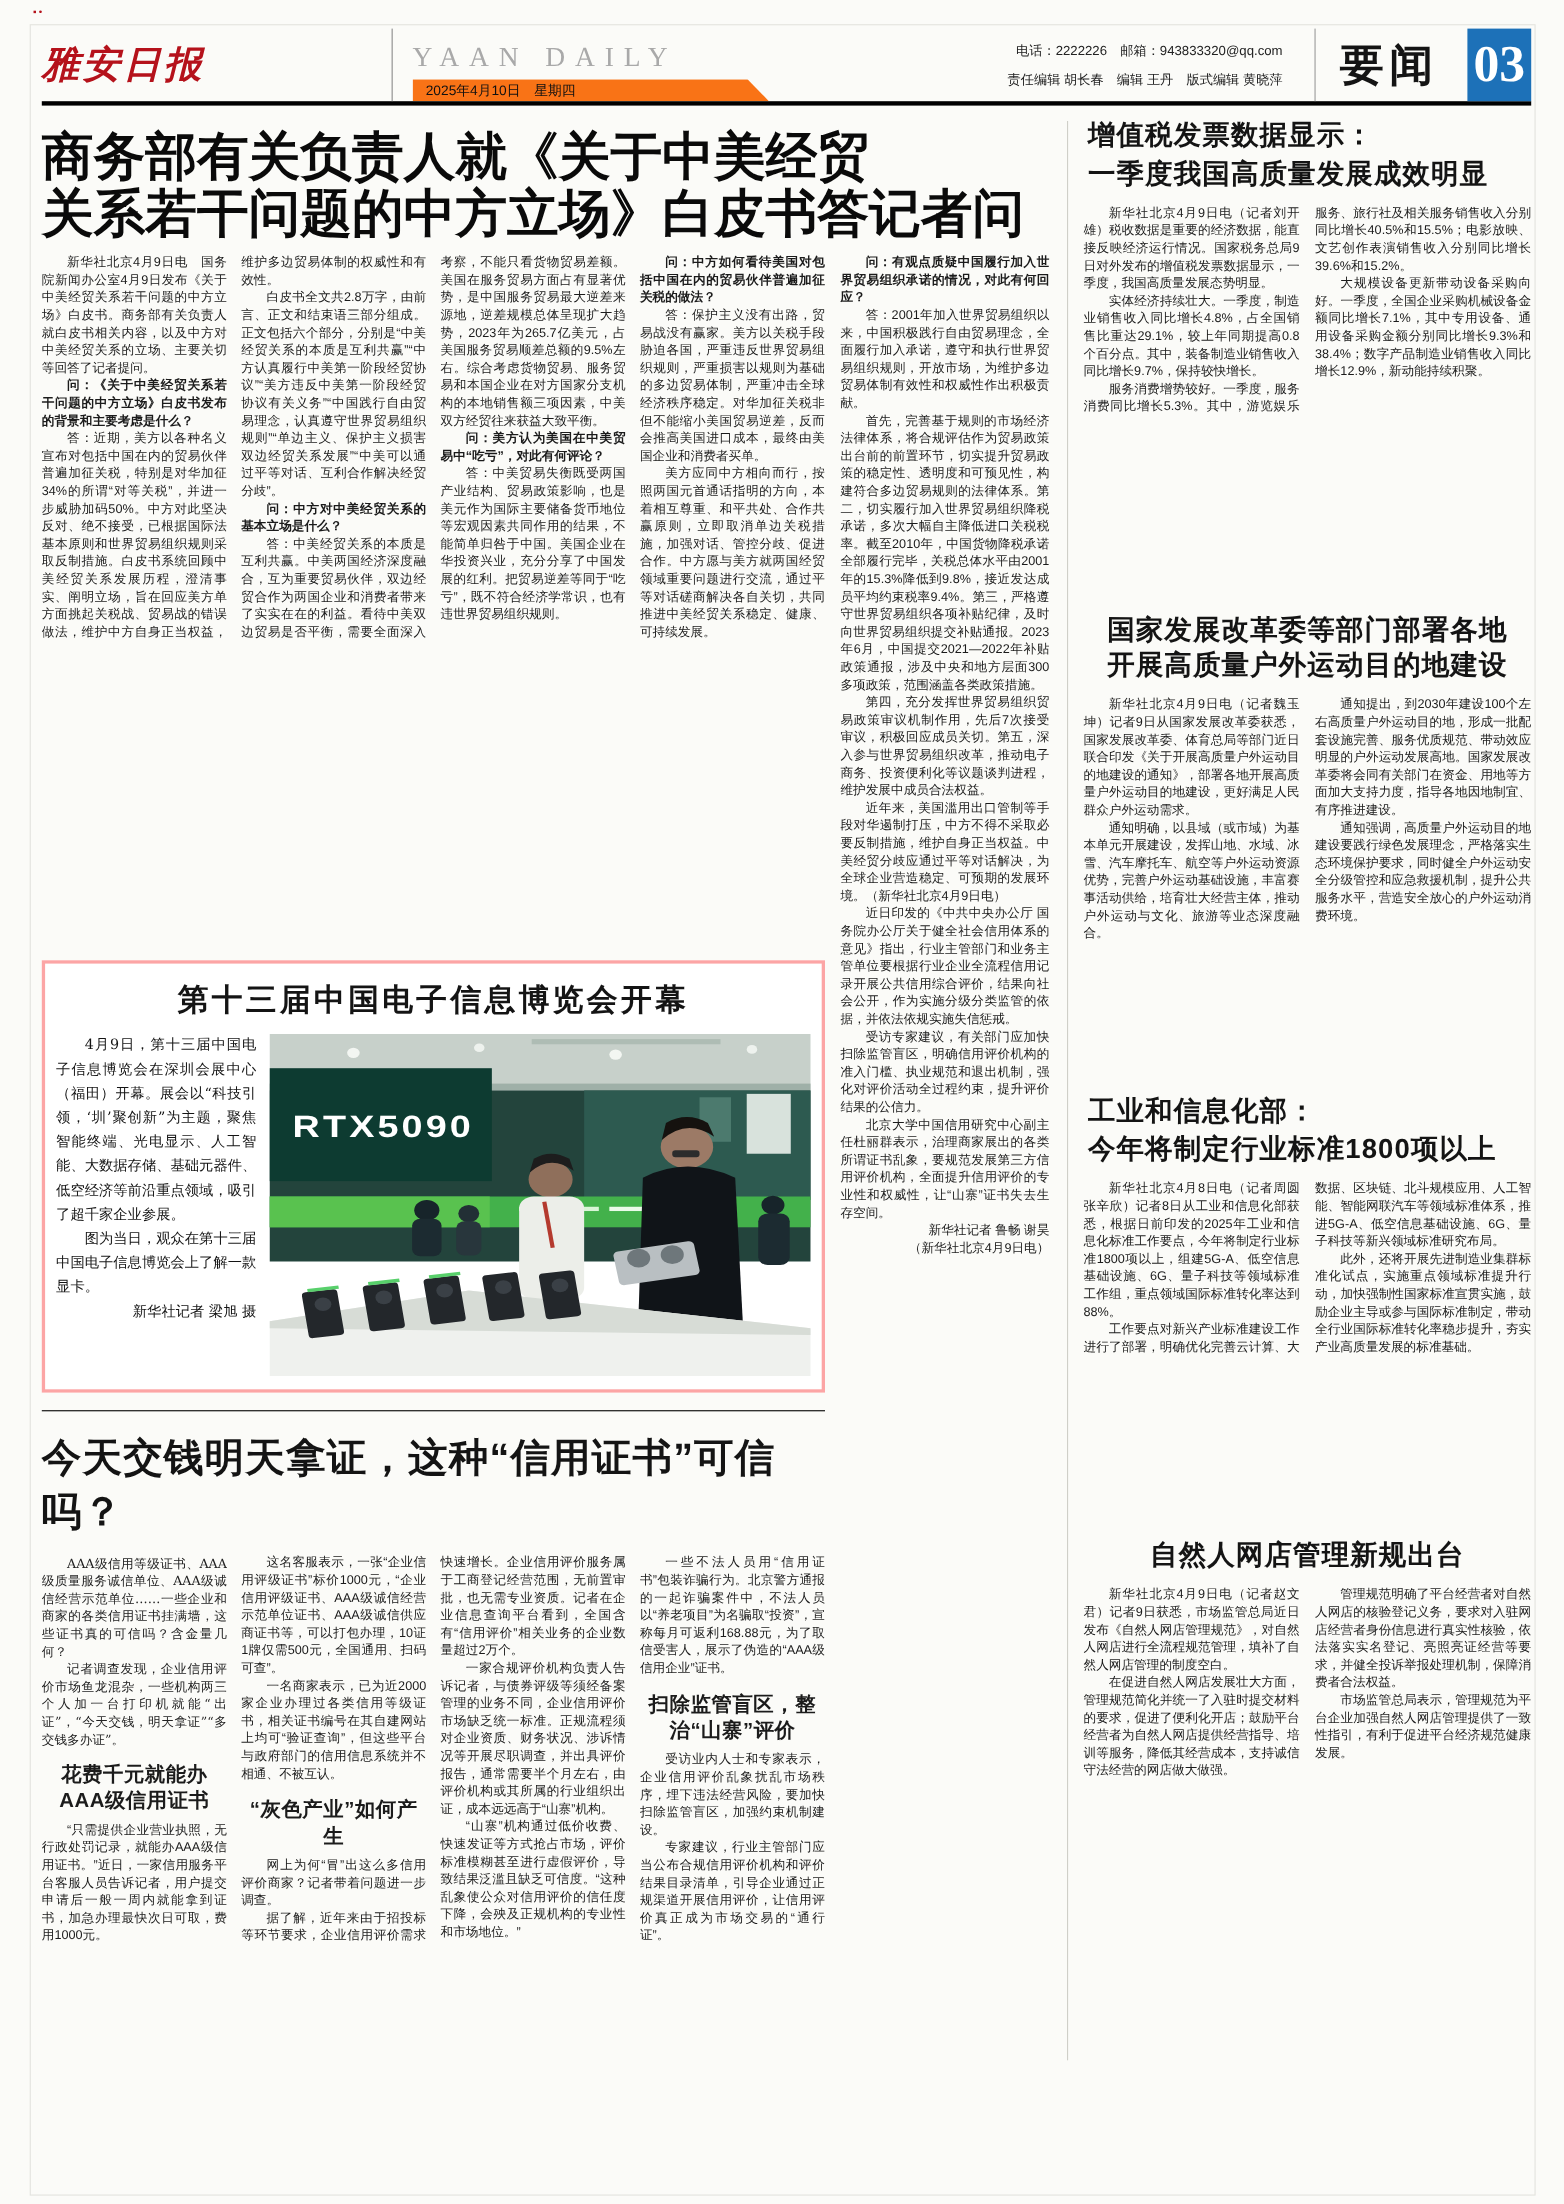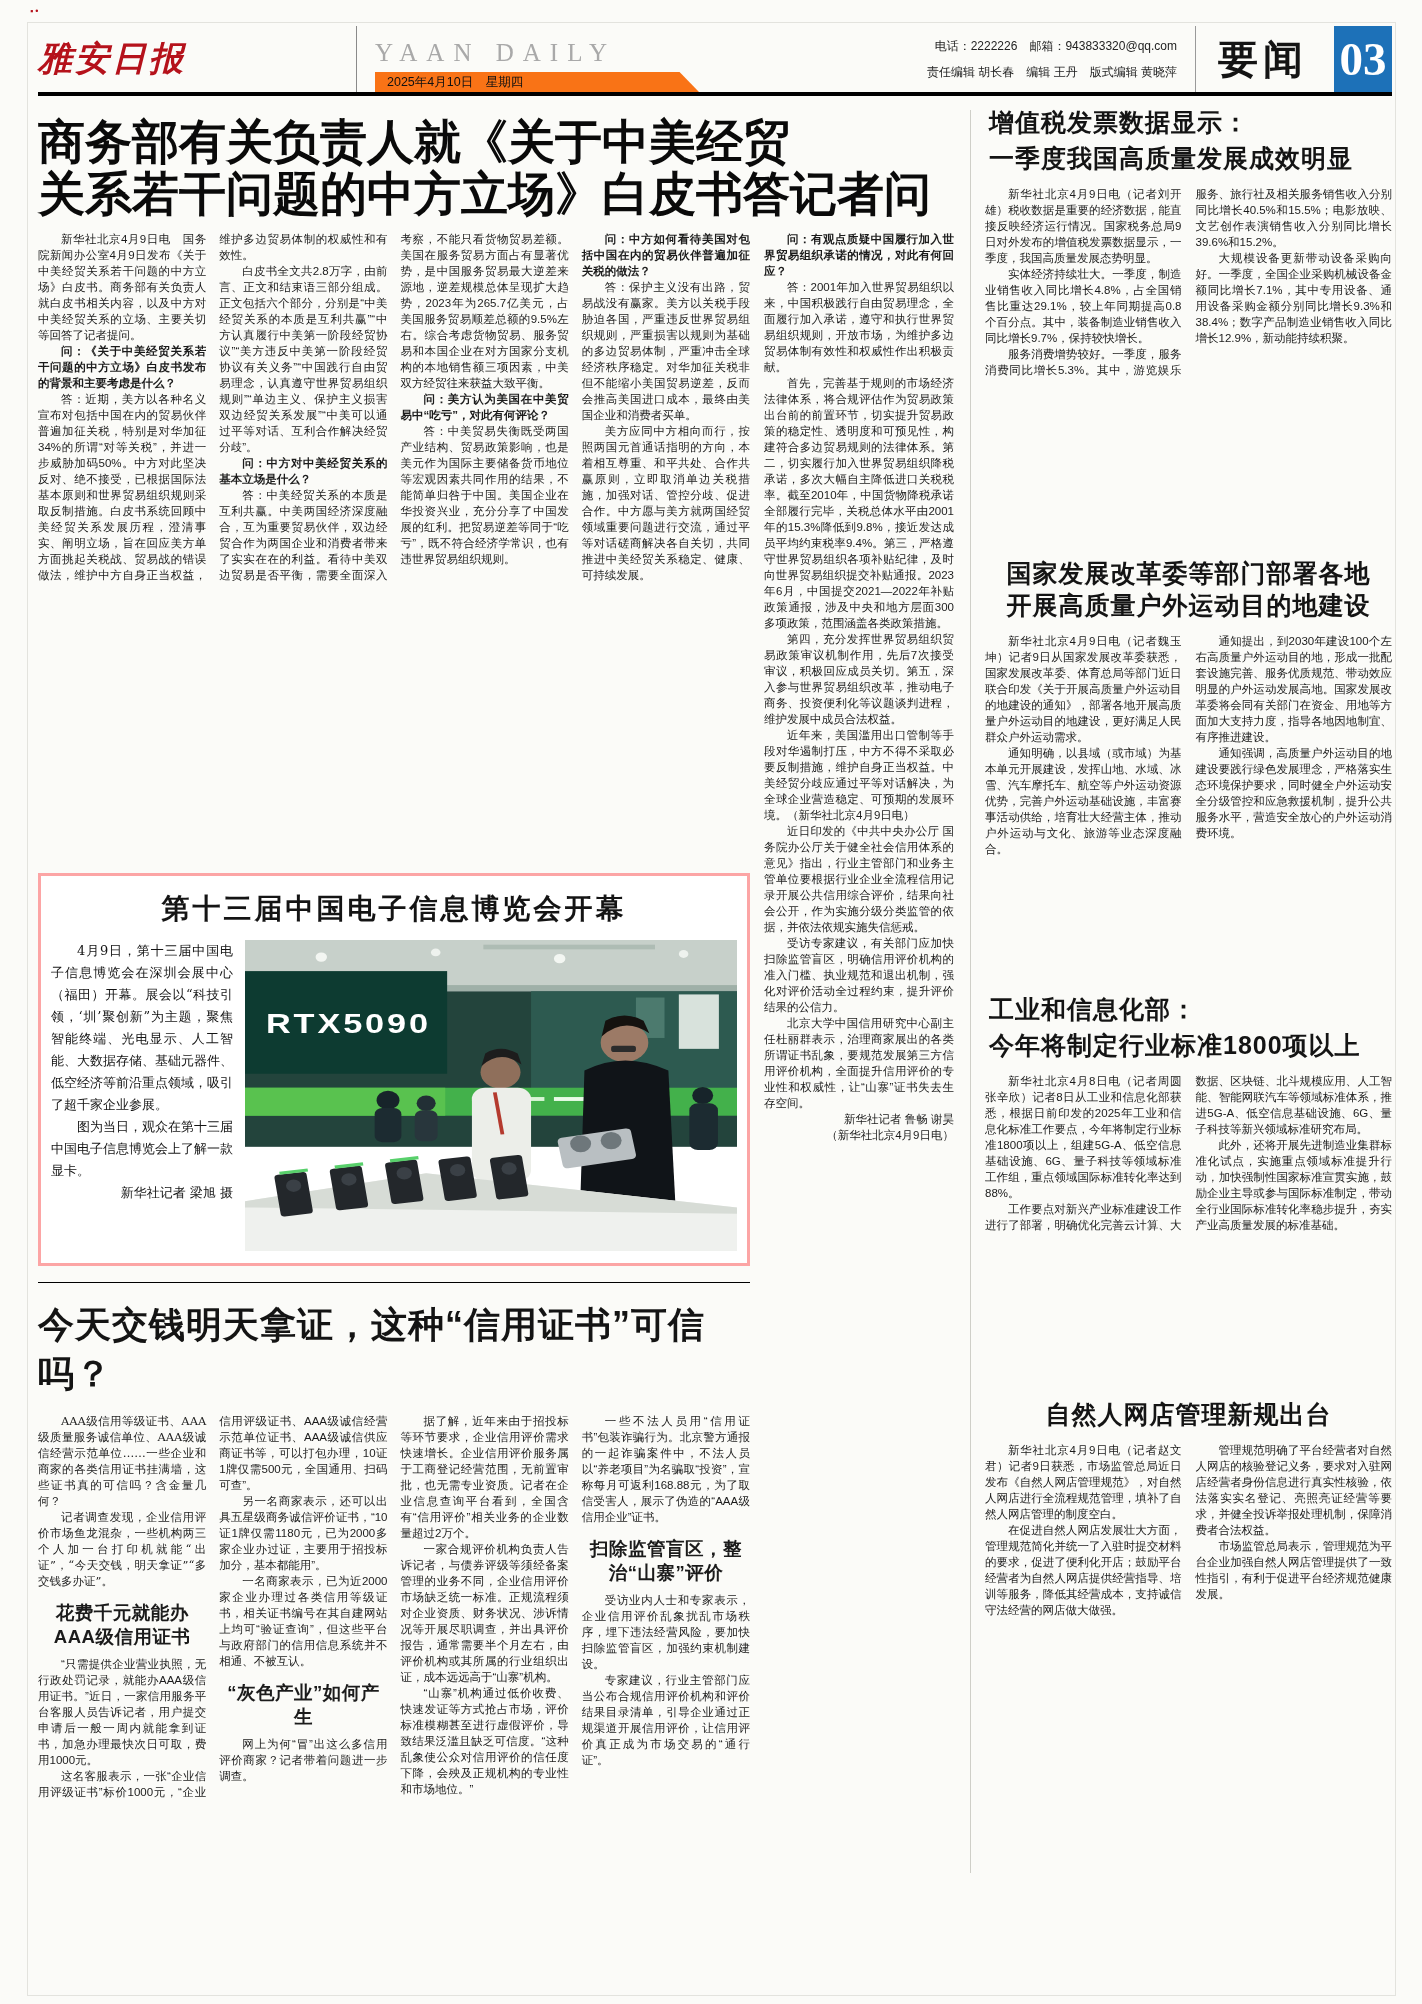--- a/index.html
+++ b/index.html
@@ -16,21 +16,21 @@
 
   
   .masthead{display:flex;align-items:stretch;height:66px;border-bottom:4px solid #000;position:relative;}
   .logo{color:#b5121b;font-family:"DejaVu Serif","Liberation Serif",serif;font-style:italic;font-weight:bold;
         font-size:34px;width:318px;display:flex;align-items:center;letter-spacing:3px;border-right:1px solid #8a8a8a;}
   .m-center{display:flex;flex-direction:column;justify-content:flex-end;width:345px;padding-left:18px;}
   .daily{color:#a9a9a9;font-size:25px;letter-spacing:9px;font-family:"Liberation Serif","DejaVu Serif",serif;margin-bottom:5px;}
   .datebar{background:#f97316;color:#111;font-size:12.5px;line-height:20px;padding:0 12px;width:300px;
            clip-path:polygon(0 0,94% 0,100% 100%,0 100%);}
   .m-info{margin-left:auto;display:flex;flex-direction:column;justify-content:center;align-items:flex-end;
-          font-size:12px;gap:9px;color:#222;padding-right:18px;border-right:1px solid #9a9a9a;margin-right:4px;text-align:right;}
+          font-size:12px;gap:9px;color:#222;padding-right:29px;border-right:1px solid #9a9a9a;margin-right:4px;text-align:right;}
   .section-label{font-size:40px;font-weight:900;display:flex;align-items:center;padding:0 26px 0 18px;letter-spacing:5px;}
   .pageno{background:#1d71b8;color:#fff;font-family:"Liberation Serif","DejaVu Serif",serif;font-weight:bold;
           font-size:47px;width:58px;display:flex;align-items:center;justify-content:center;}
 
   
   .content{display:flex;margin-top:10px;}
   .left-region{width:916px;}
   .rail-divider{width:1px;background:#cfcfc8;margin:4px 14px 10px 16px;}
   .right-rail{flex:1;min-width:0;}
 
@@ -197,21 +197,20 @@
           </div>
 
           <div class="bottom-article">
             <div class="bottom-headline">今天交钱明天拿证，这种“信用证书”可信吗？</div>
             <div class="body-text bottom-body">
                 <p class="intro">AAA级信用等级证书、AAA级质量服务诚信单位、AAA级诚信经营示范单位……一些企业和商家的各类信用证书挂满墙，这些证书真的可信吗？含金量几何？</p>
                 <p class="intro">记者调查发现，企业信用评价市场鱼龙混杂，一些机构两三个人加一台打印机就能“出证”，“今天交钱，明天拿证”“多交钱多办证”。</p>
                 <p class="subhead">花费千元就能办AAA级信用证书</p>
                 <p>“只需提供企业营业执照，无行政处罚记录，就能办AAA级信用证书。”近日，一家信用服务平台客服人员告诉记者，用户提交申请后一般一周内就能拿到证书，加急办理最快次日可取，费用1000元。</p>
                 <p>这名客服表示，一张“企业信用评级证书”标价1000元，“企业信用评级证书、AAA级诚信经营示范单位证书、AAA级诚信供应商证书等，可以打包办理，10证1牌仅需500元，全国通用、扫码可查”。</p>
-                <p>另一名商家表示，还可以出具五星级商务诚信评价证书，“10证1牌仅需1180元，已为2000多家企业办过证，主要用于招投标加分，基本都能用”。</p>
                 <p>一名商家表示，已为近2000家企业办理过各类信用等级证书，相关证书编号在其自建网站上均可“验证查询”，但这些平台与政府部门的信用信息系统并不相通、不被互认。</p>
                 <p class="subhead">“灰色产业”如何产生</p>
                 <p>网上为何“冒”出这么多信用评价商家？记者带着问题进一步调查。</p>
                 <p>据了解，近年来由于招投标等环节要求，企业信用评价需求快速增长。企业信用评价服务属于工商登记经营范围，无前置审批，也无需专业资质。记者在企业信息查询平台看到，全国含有“信用评价”相关业务的企业数量超过2万个。</p>
                 <p>一家合规评价机构负责人告诉记者，与债券评级等须经备案管理的业务不同，企业信用评价市场缺乏统一标准。正规流程须对企业资质、财务状况、涉诉情况等开展尽职调查，并出具评价报告，通常需要半个月左右，由评价机构或其所属的行业组织出证，成本远远高于“山寨”机构。</p>
                 <p>“山寨”机构通过低价收费、快速发证等方式抢占市场，评价标准模糊甚至进行虚假评价，导致结果泛滥且缺乏可信度。“这种乱象使公众对信用评价的信任度下降，会殃及正规机构的专业性和市场地位。”</p>
                 <p>一些不法人员用“信用证书”包装诈骗行为。北京警方通报的一起诈骗案件中，不法人员以“养老项目”为名骗取“投资”，宣称每月可返利168.88元，为了取信受害人，展示了伪造的“AAA级信用企业”证书。</p>
                 <p class="subhead">扫除监管盲区，整治“山寨”评价</p>
                 <p>受访业内人士和专家表示，企业信用评价乱象扰乱市场秩序，埋下违法经营风险，要加快扫除监管盲区，加强约束机制建设。</p>
                 <p>专家建议，行业主管部门应当公布合规信用评价机构和评价结果目录清单，引导企业通过正规渠道开展信用评价，让信用评价真正成为市场交易的“通行证”。</p>

